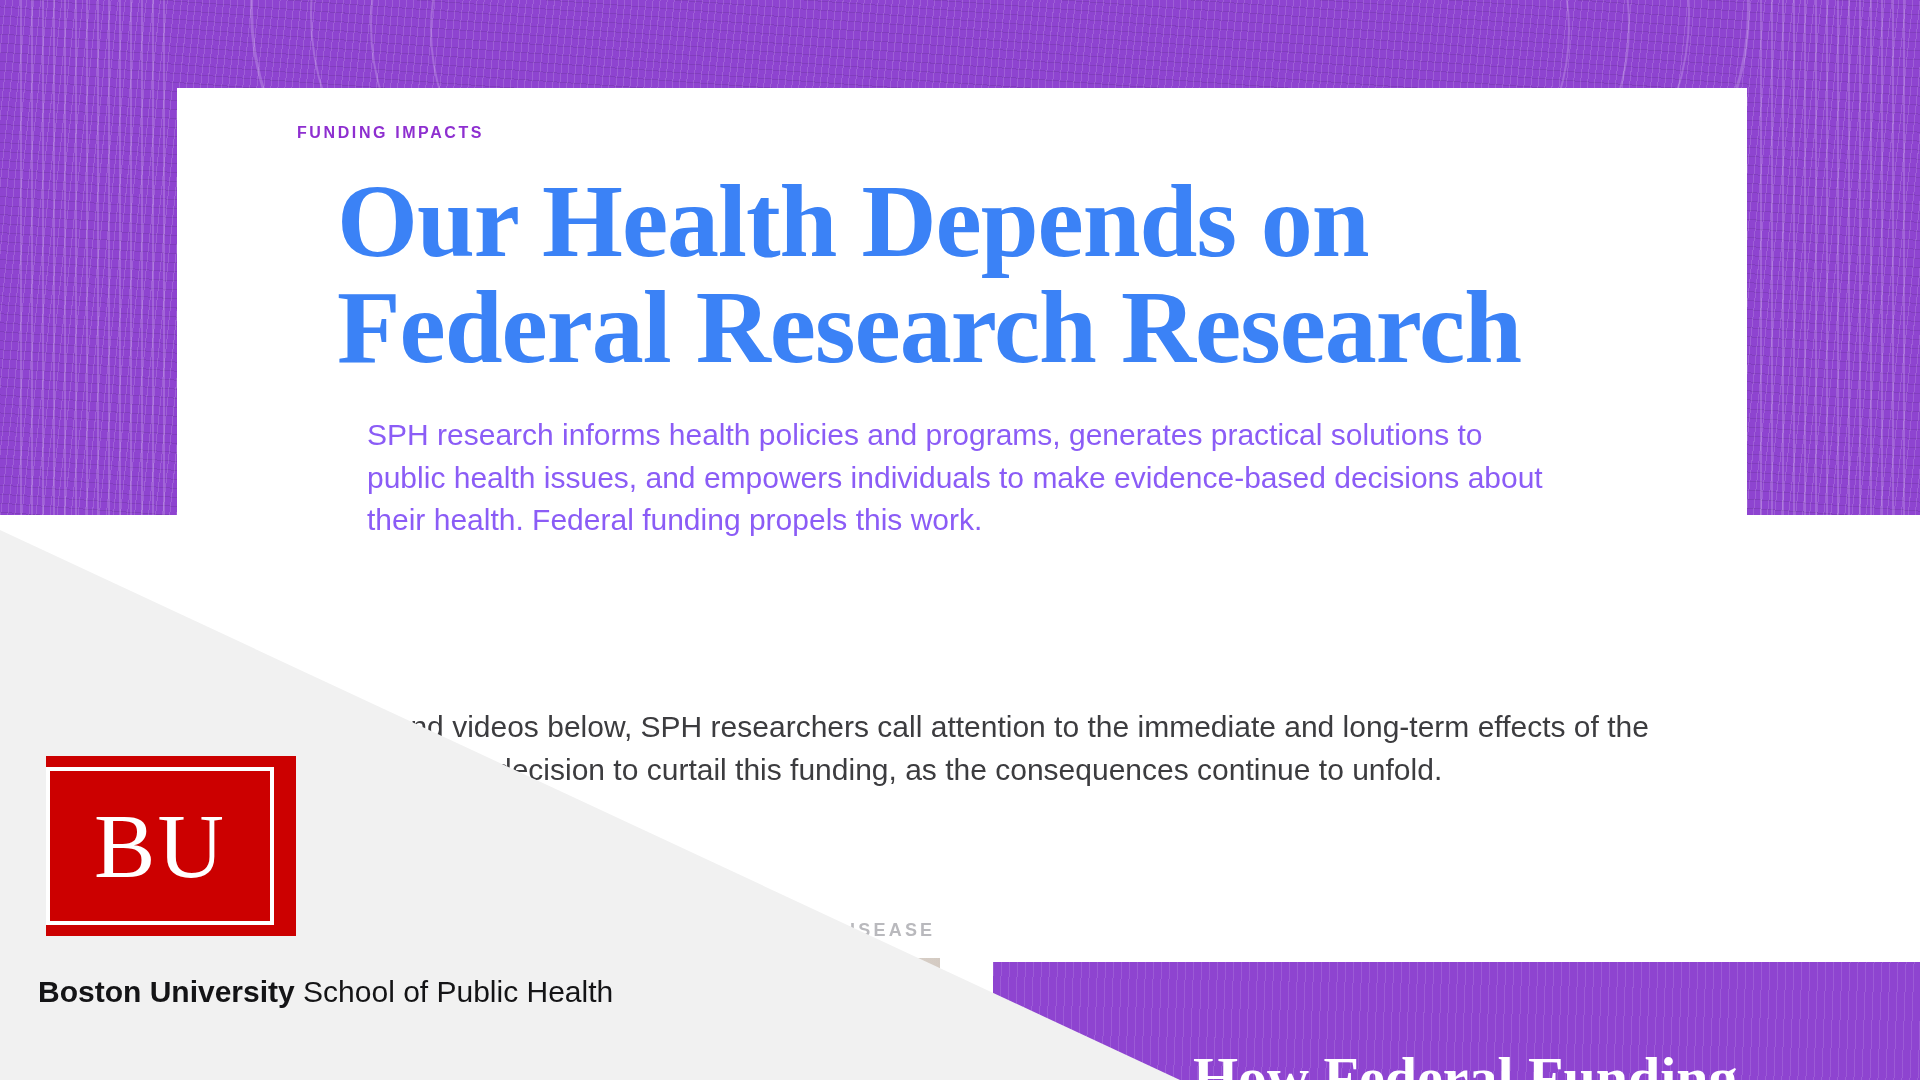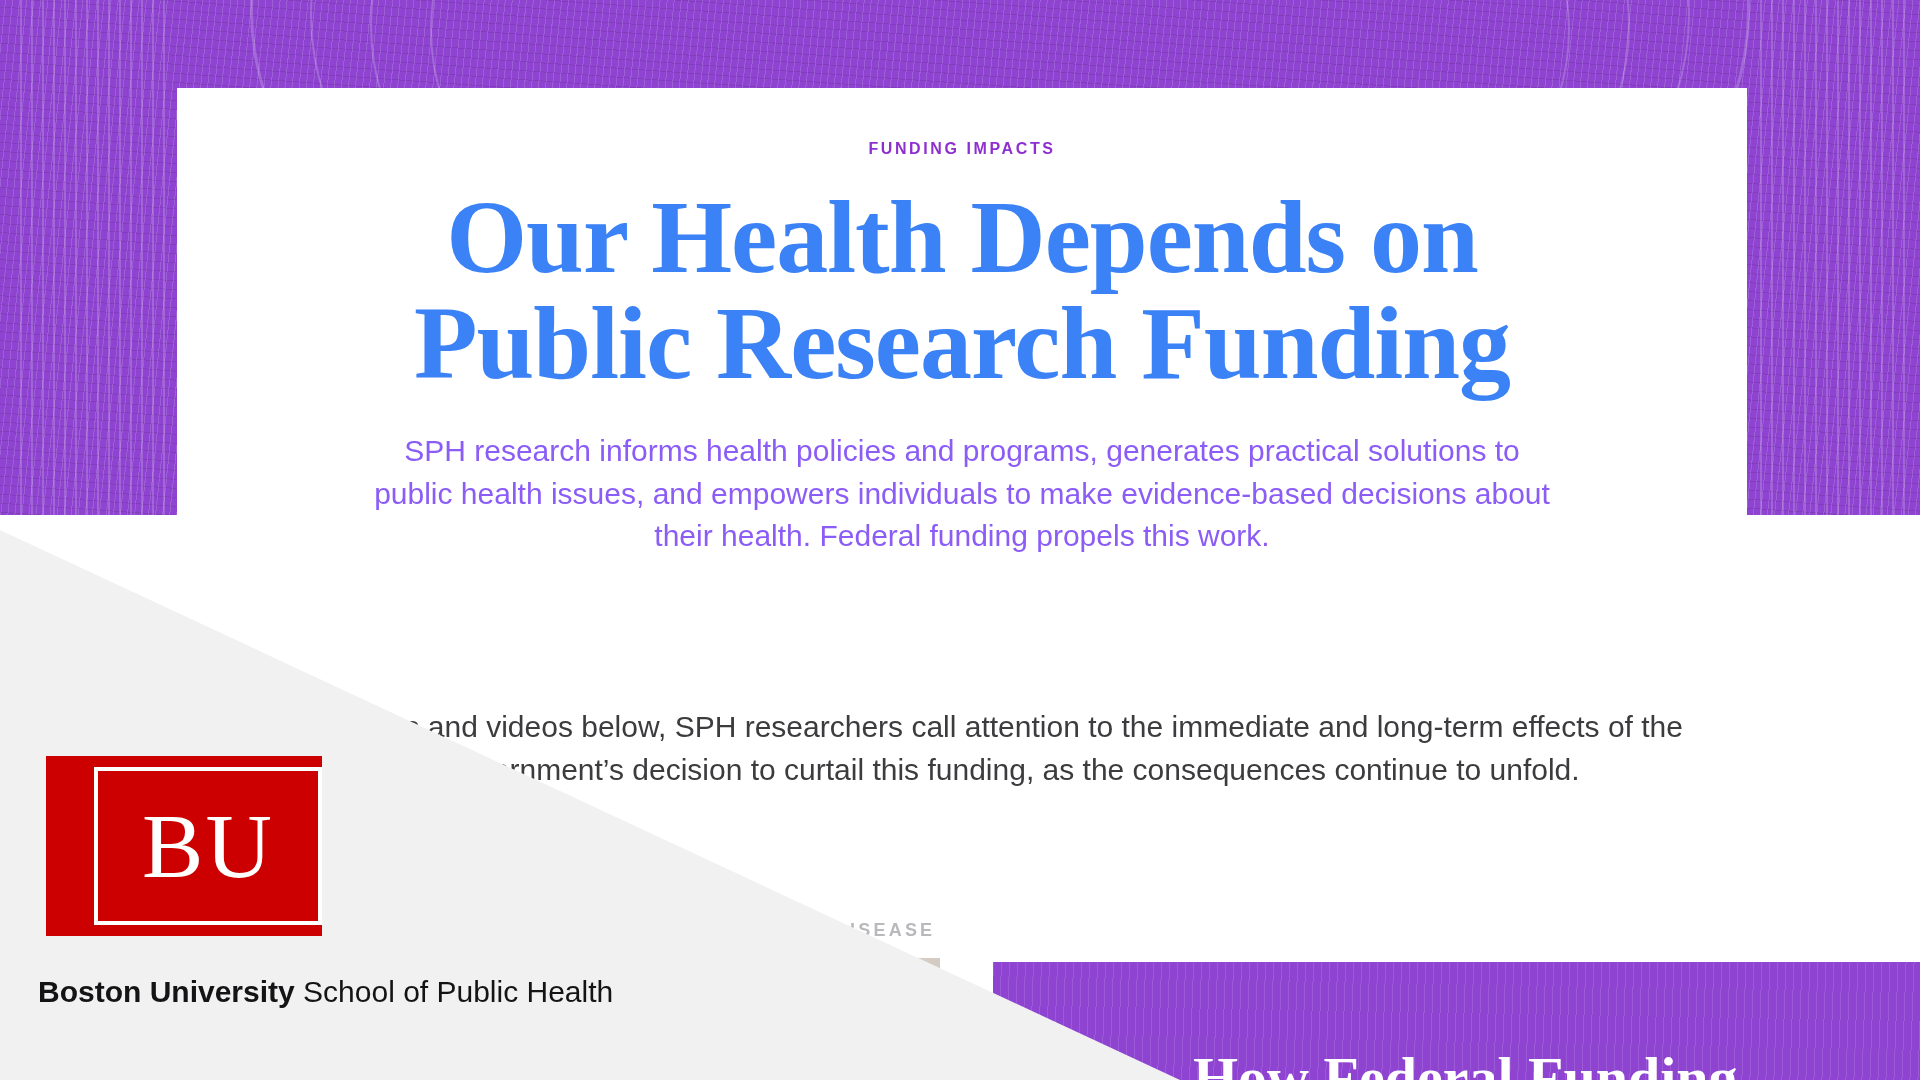--- a/index.html
+++ b/index.html
@@ -38,22 +38,22 @@
     background: repeating-linear-gradient(90deg, rgba(255,255,255,.18) 0 2px, rgba(255,255,255,0) 2px 11px);
   }
   .hero-band .colon.c1 { left: 20px; }
   .hero-band .colon.c2 { left: 1760px; }
 
   
   .headline-card {
     position: absolute; left: 177px; top: 88px; width: 1570px; height: 818px;
     background: #ffffff;
     z-index: 3;
-    padding: 52px 120px 0;
-    text-align: center;
+    padding: 36px 120px 0;
+    text-align: left;
   }
   .eyebrow {
     color: #8e2fd0;
     font-size: 16px;
     font-weight: bold;
     letter-spacing: 2.6px;
     margin-bottom: 26px;
   }
   .headline {
     font-family: "Liberation Serif", serif;
@@ -153,24 +153,24 @@
     pointer-events: none;
   }
   .overlay-wipe .sheet {
     position: absolute; left: 0; top: 0; width: 1920px; height: 1080px;
     background: #f1f1f1;
     clip-path: polygon(0 530px, 1180px 1080px, 0 1080px);
   }
 
   
   .bu-logo {
-    position: absolute; left: 46px; top: 756px; width: 276px; height: 180px;
+    position: absolute; left: 46px; top: 756px; width: 250px; height: 180px;
     background: #cc0000;
     z-index: 12;
-    display: flex; align-items: center; justify-content: flex-end;
+    display: flex; align-items: center; justify-content: flex-start;
   }
   .bu-logo .inner {
     width: 228px; height: 158px;
     border: 4px solid #ffffff;
     display: flex; align-items: center; justify-content: center;
   }
   .bu-logo .bu-text {
     font-family: "Liberation Serif", serif;
     color: #ffffff;
     font-size: 92px;
@@ -220,21 +220,21 @@
 
   <div class="card-right">
     <div class="tex"></div>
     <div class="rtitle">How Federal Funding</div>
   </div>
 
   <div class="headline-card">
     <div class="eyebrow">FUNDING IMPACTS</div>
     <h1 class="headline">
       <span>Our Health Depends on</span><br>
-      <span>Public Research Funding</span>
+      <span>Federal Research Research</span>
     </h1>
     <p class="subhead">SPH research informs health policies and programs, generates practical solutions to public health issues, and empowers individuals to make evidence-based decisions about their health. Federal funding propels this work.</p>
     <p class="body-copy">In the articles and videos below, SPH researchers call attention to the immediate and long-term effects of the federal government’s decision to curtail this funding, as the consequences continue to unfold.</p>
   </div>
 
   <div class="overlay-wipe">
     <div class="sheet"></div>
   </div>
 
   <div class="bu-logo">

